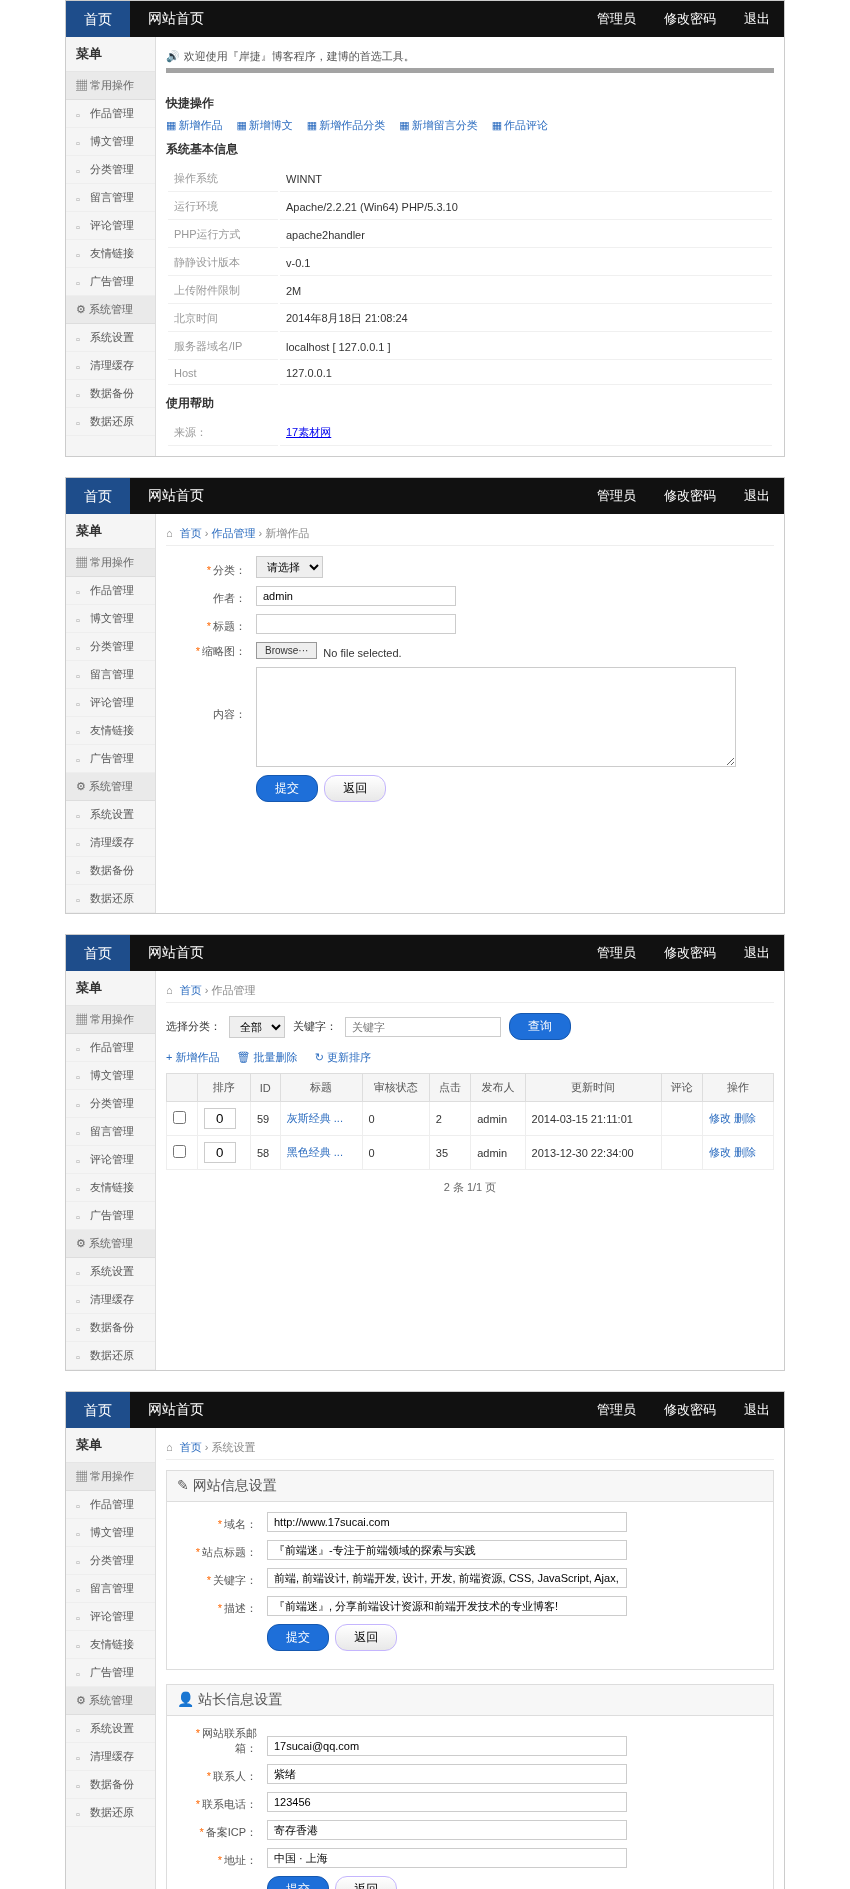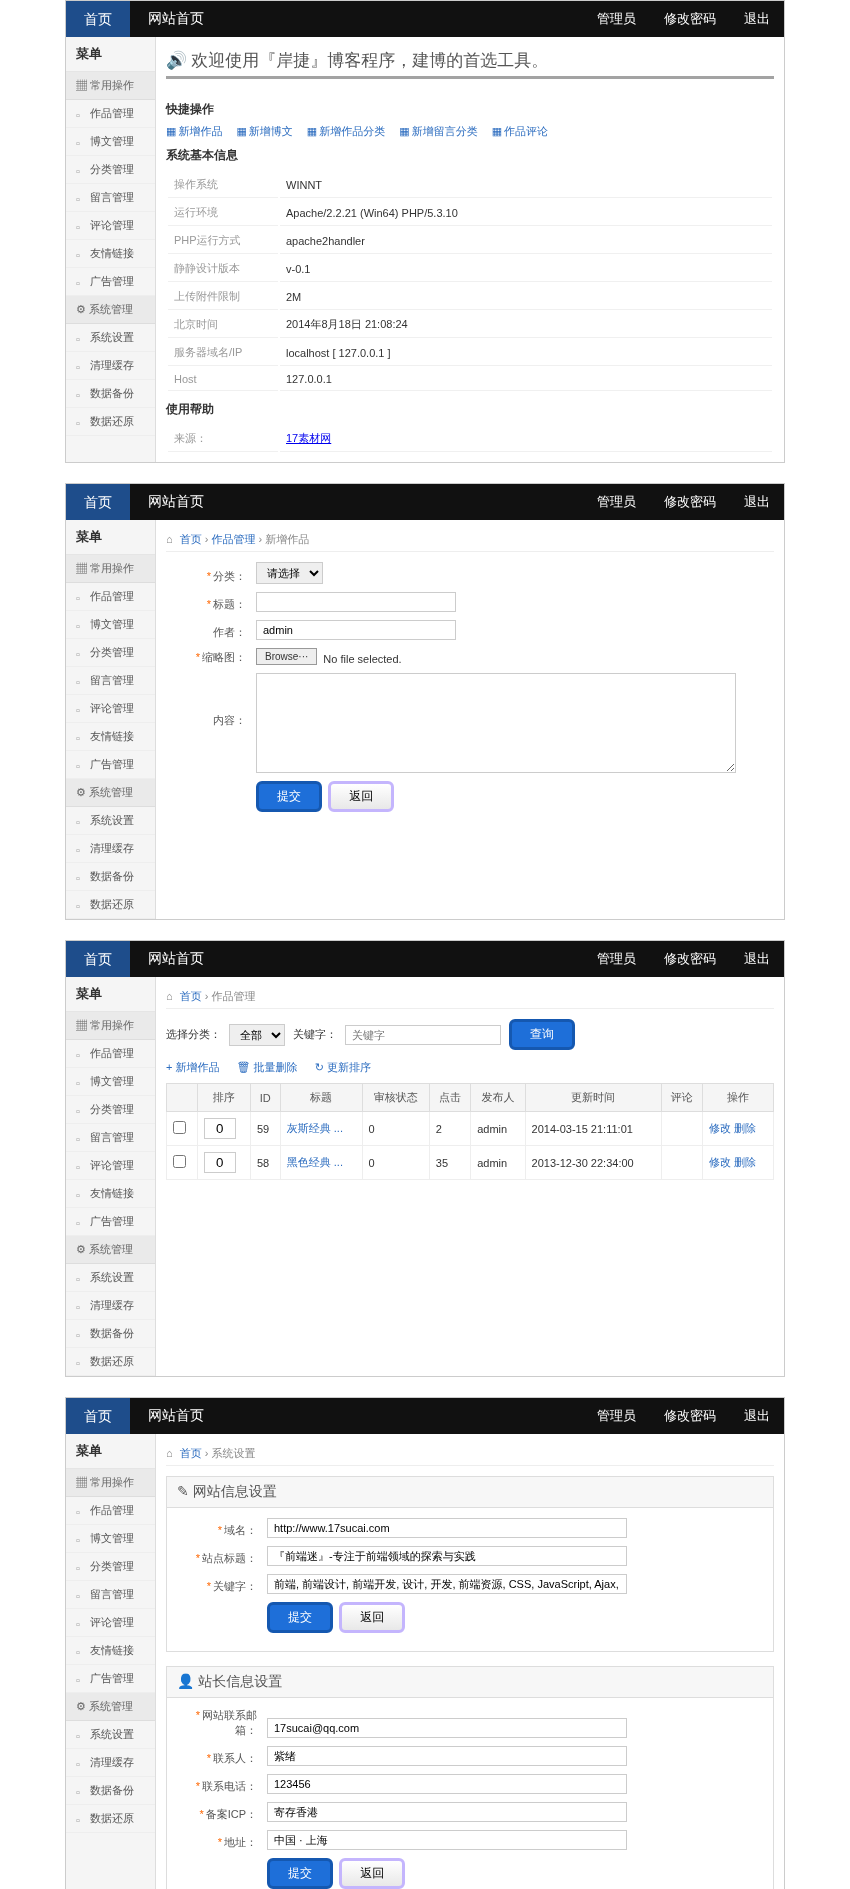--- a/index.html
+++ b/index.html
@@ -10,38 +10,38 @@
 .topbar .site{padding:0 18px;font-size:14px}
 .topbar .sp{flex:1}
 .topbar .r{padding:0 14px;font-size:13px}
 .layout{display:flex;min-height:260px}
 .side{width:90px;background:#f5f5f5;border-right:1px solid #ddd}
 .side .hd{font-weight:bold;padding:8px 10px;font-size:13px;border-bottom:1px solid #e5e5e5}
 .side .cat{background:#eaeaea;padding:6px 10px;font-size:11px;color:#666;border-bottom:1px solid #ddd}
 .side .it{padding:6px 10px;font-size:11px;color:#555;border-bottom:1px solid #eee;display:flex;align-items:center;gap:4px}
 .side .ic{width:10px;height:10px;display:inline-block;opacity:.5}
 .main{flex:1;padding:8px 10px;background:#fff}
-.welcome{font-size:17px;color:#555;padding:4px 0;border-bottom:3px solid #a3a3a3;margin-bottom:22px}
+.welcome{font-size:11px;color:#555;padding:4px 0;border-bottom:5px solid #a3a3a3;margin-bottom:22px}
 .welcome .sp-ic{margin-right:4px}
 .sect{font-weight:bold;font-size:12px;margin:8px 0 6px}
 .quick a{color:#2a6bbf;font-size:11px;margin-right:14px;text-decoration:none}
 .quick .qi{margin-right:2px}
 table.info{width:100%;font-size:11px}
 table.info td{padding:5px 6px;border-bottom:1px solid #f0f0f0}
 table.info td:first-child{width:110px;text-align:left;color:#999}
 .crumb{font-size:11px;color:#888;padding:4px 0;border-bottom:1px solid #eee;margin-bottom:10px}
 .crumb a{color:#2a6bbf;text-decoration:none}
 .crumb .hi{margin-right:4px}
 .form-row{display:flex;align-items:flex-end;margin-bottom:8px;font-size:11px}
 .form-row .lbl{width:90px;text-align:right;padding-right:10px;color:#555}
 .form-row .lbl .req{color:#f60;margin-right:2px}
 .form-row input[type=text],.form-row select{border:1px solid #ccc;padding:3px 6px;font-size:11px}
 .form-row input[type=text]{width:200px}
 .form-row textarea{border:1px solid #ccc;width:480px;height:100px;font-size:11px;padding:4px}
-.btn{border:3px solid #c4b5fd;background:linear-gradient(#fff,#e8e8e8);padding:4px 18px;font-size:12px;cursor:pointer;border-radius:6px}
+.btn{border:1px solid #c4b5fd;background:linear-gradient(#fff,#e8e8e8);padding:4px 18px;font-size:12px;cursor:pointer;border-radius:12px}
 .btn.primary{background:#1e6fd9;border-color:#1558b0;color:#fff}
 .filter{display:flex;align-items:center;gap:8px;font-size:11px;margin:10px 0}
 .filter select,.filter input{border:1px solid #ccc;padding:3px 6px;font-size:11px}
 .tool-links{margin:8px 0;font-size:11px}
 .tool-links a{color:#2a6bbf;text-decoration:none;margin-right:14px}
 .tool-links .plus{color:#2a6bbf}
 table.grid{width:100%;border:1px solid #ddd;border-collapse:collapse;font-size:11px}
 table.grid th{background:#f5f5f5;border:1px solid #ddd;padding:6px;text-align:center;font-weight:normal;color:#555}
 table.grid td{border:1px solid #eee;padding:6px}
 table.grid a{color:#2a6bbf;text-decoration:none}
@@ -167,26 +167,26 @@
         <span class="hi">⌂</span>
         <a href="#">首页</a> › 
         <a href="#">作品管理</a> › 
         <span>新增作品</span>
       </div>
       <div class="form-row">
           <div class="lbl"><span class="req">*</span><span>分类：</span></div>
           <select><option>请选择</option></select>
         </div>
       <div class="form-row">
+          <div class="lbl"><span>作者：</span></div>
+          <input type="text" value="admin" style="">
+        </div>
+      <div class="form-row">
           <div class="lbl"><span class="req">*</span><span>标题：</span></div>
           <input type="text" style="">
-        </div>
-      <div class="form-row">
-          <div class="lbl"><span>作者：</span></div>
-          <input type="text" value="admin" style="">
         </div>
       <div class="form-row">
           <div class="lbl"><span class="req">*</span><span>缩略图：</span></div>
           <span class="file-btn">Browse···</span>
           <span>No file selected.</span>
         </div>
       <div class="form-row" style="align-items:flex-start">
           <div class="lbl" style="padding-top:40px"><span>内容：</span></div>
           <textarea style=""></textarea>
         </div>
@@ -272,20 +272,21 @@
               <td><a href="#">黑色经典 ...</a></td>
               <td>0</td>
               <td>35</td>
               <td>admin</td>
               <td>2013-12-30 22:34:00</td>
               <td></td>
               <td><a href="#">修改</a> <a href="#">删除</a></td>
             </tr>
           </tbody>
         </table>
+      <div class="pager">2 条 1/1 页</div>
     </div>
   </div>
 </div>
 
 <div class="panel">
   <div class="topbar">
     <div class="home">首页</div>
     <div class="site">网站首页</div>
     <div class="sp"></div>
     <div class="r">管理员</div>
@@ -323,20 +324,24 @@
               <input type="text" value="http://www.17sucai.com" style="">
             </div>
             <div class="form-row">
               <div class="lbl"><span class="req">*</span>站点标题：</div>
               <input type="text" value="『前端迷』-专注于前端领域的探索与实践" style="">
             </div>
             <div class="form-row">
               <div class="lbl"><span class="req">*</span>关键字：</div>
               <input type="text" value="前端, 前端设计, 前端开发, 设计, 开发, 前端资源, CSS, JavaScript, Ajax, Html5" style="">
             </div>
+            <div class="form-row">
+              <div class="lbl"><span class="req">*</span>描述：</div>
+              <input type="text" value="『前端迷』, 分享前端设计资源和前端开发技术的专业博客!" style="">
+            </div>
             <div class="form-row"><div class="lbl"></div><button class="btn primary">提交</button>&nbsp;&nbsp;<button class="btn">返回</button></div>
           </div>
       </div>
       <div class="box">
         <div class="bhd"><span>👤</span> <span>站长信息设置</span></div>
         <div class="bbd" id="box2">
             <div class="form-row">
               <div class="lbl"><span class="req">*</span>网站联系邮箱：</div>
               <input type="text" value="17sucai@qq.com" style="">
             </div>

